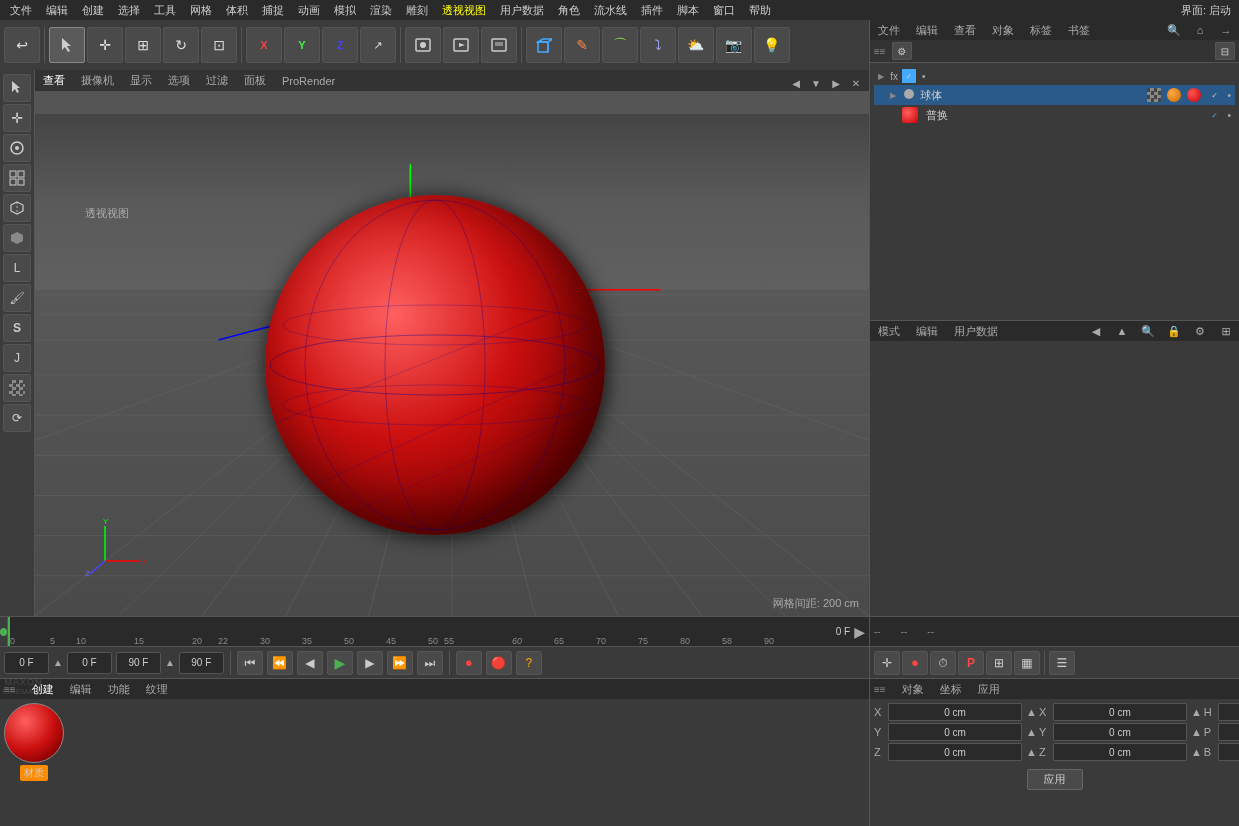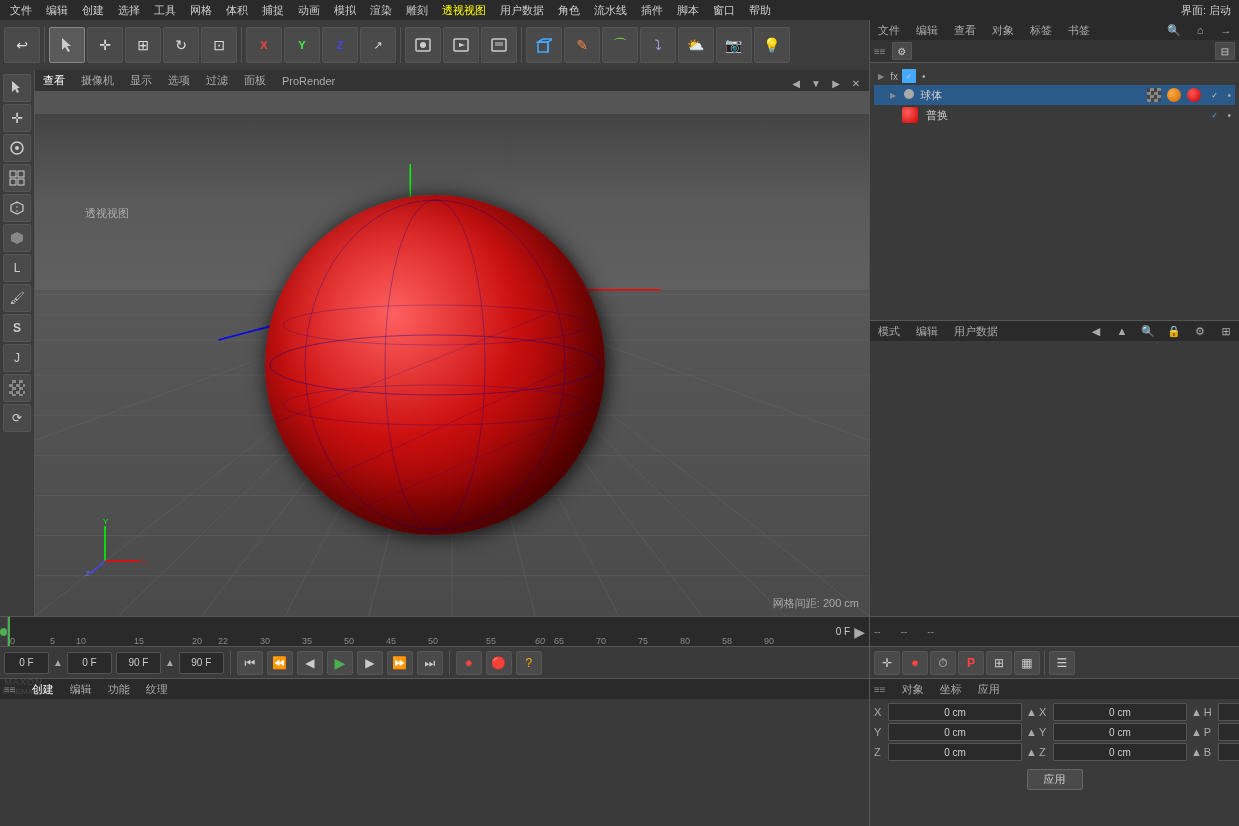--- a/index.html
+++ b/index.html
@@ -944,22 +944,22 @@
     <span class="timeline-tick" style="left:42px;">5</span>
     <span class="timeline-tick" style="left:68px;">10</span>
     <span class="timeline-tick" style="left:126px;">15</span>
     <span class="timeline-tick" style="left:184px;">20</span>
     <span class="timeline-tick" style="left:210px;">22</span>
     <span class="timeline-tick" style="left:252px;">30</span>
     <span class="timeline-tick" style="left:294px;">35</span>
     <span class="timeline-tick" style="left:336px;">50</span>
     <span class="timeline-tick" style="left:378px;">45</span>
     <span class="timeline-tick" style="left:420px;">50</span>
-    <span class="timeline-tick" style="left:478px;">55</span>
-    <span class="timeline-tick" style="left:527px;font-style:italic;">60</span>
+    <span class="timeline-tick" style="left:436px;">55</span>
+    <span class="timeline-tick" style="left:504px;font-style:italic;">60</span>
     <span class="timeline-tick" style="left:546px;">65</span>
     <span class="timeline-tick" style="left:588px;">70</span>
     <span class="timeline-tick" style="left:630px;">75</span>
     <span class="timeline-tick" style="left:672px;">80</span>
     <span class="timeline-tick" style="left:714px;">58</span>
     <span class="timeline-tick" style="left:756px;">90</span>
   </div>
 
   <div style="display:flex;align-items:center;gap:4px;padding:0 4px;flex-shrink:0;">
     <span style="font-size:10px;color:#ccc;">0 F</span>
@@ -1006,20 +1006,26 @@
 </div>
 
 <div id="bottom-area" style="height: 148px; bottom: 0px;">
   <div id="bottom-tabs">
     <span style="font-size:10px;color:#888;margin-right:4px;">≡≡</span>
     <span class="bottom-tab active">创建</span>
     <span class="bottom-tab">编辑</span>
     <span class="bottom-tab">功能</span>
     <span class="bottom-tab">纹理</span>
   </div>
+  <div id="material-area">
+    <div style="display:flex;flex-direction:column;align-items:center;">
+      <div class="material-thumb"></div>
+      <div class="material-label">材质</div>
+    </div>
+  </div>
 </div>
 
 <div id="coords-panel" style="height: 148px; bottom: 0px;">
   <div id="coords-tabs">
     <span style="font-size:10px;color:#888;margin-right:4px;">≡≡</span>
     <span class="rp-tab">对象</span>
     <span class="rp-tab">坐标</span>
     <span class="rp-tab">应用</span>
   </div>
   <div id="coords-grid">

